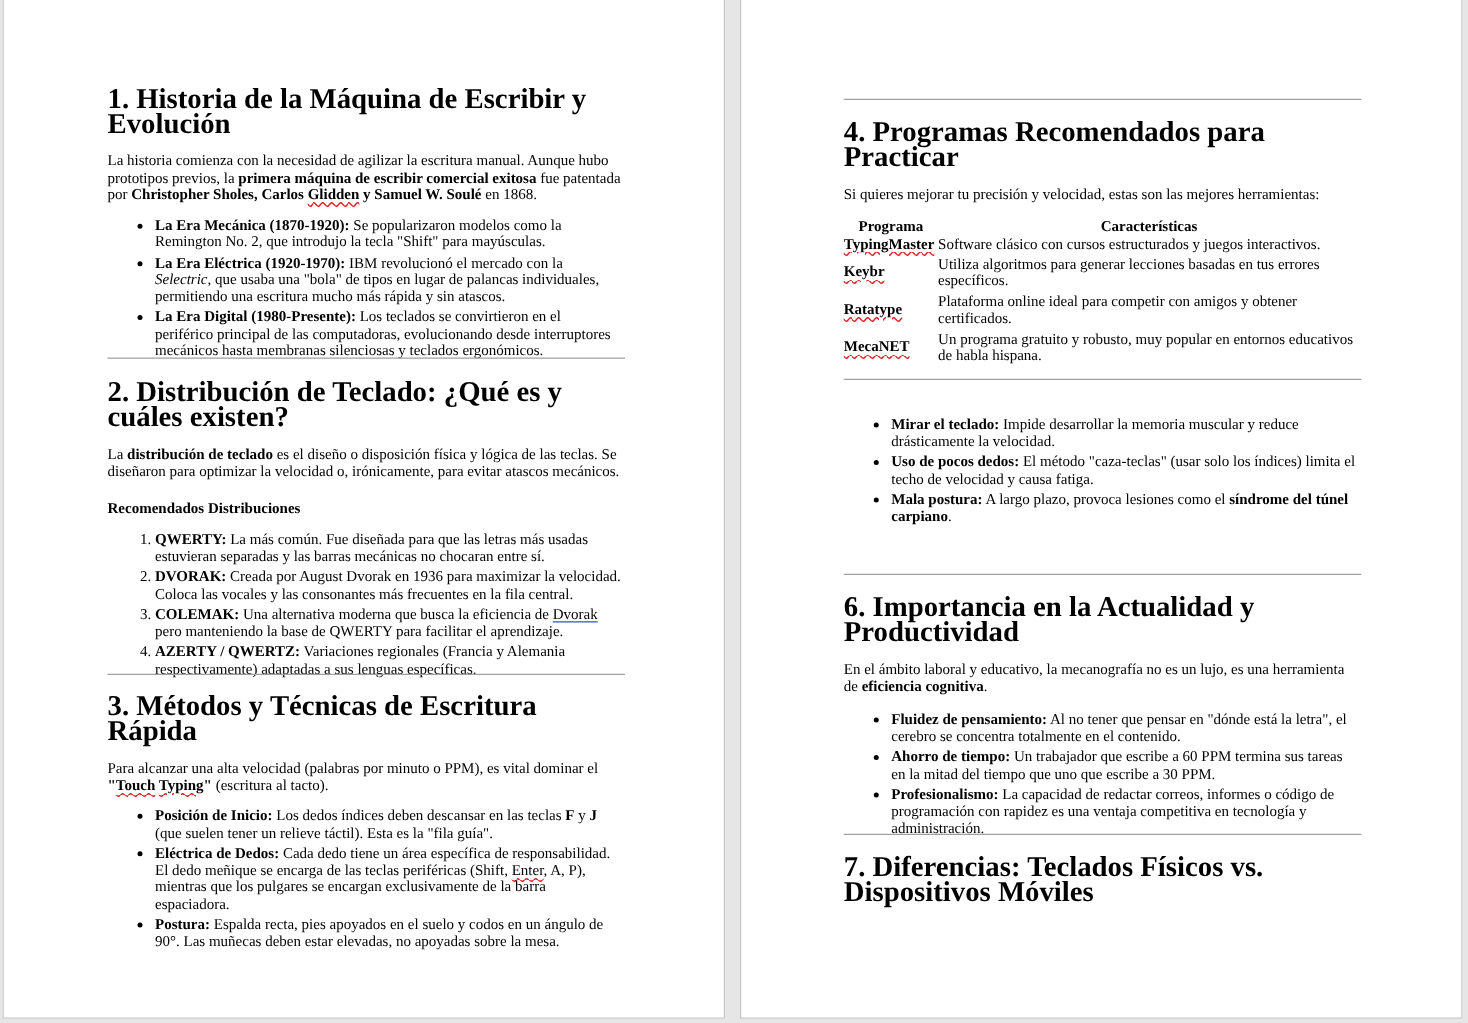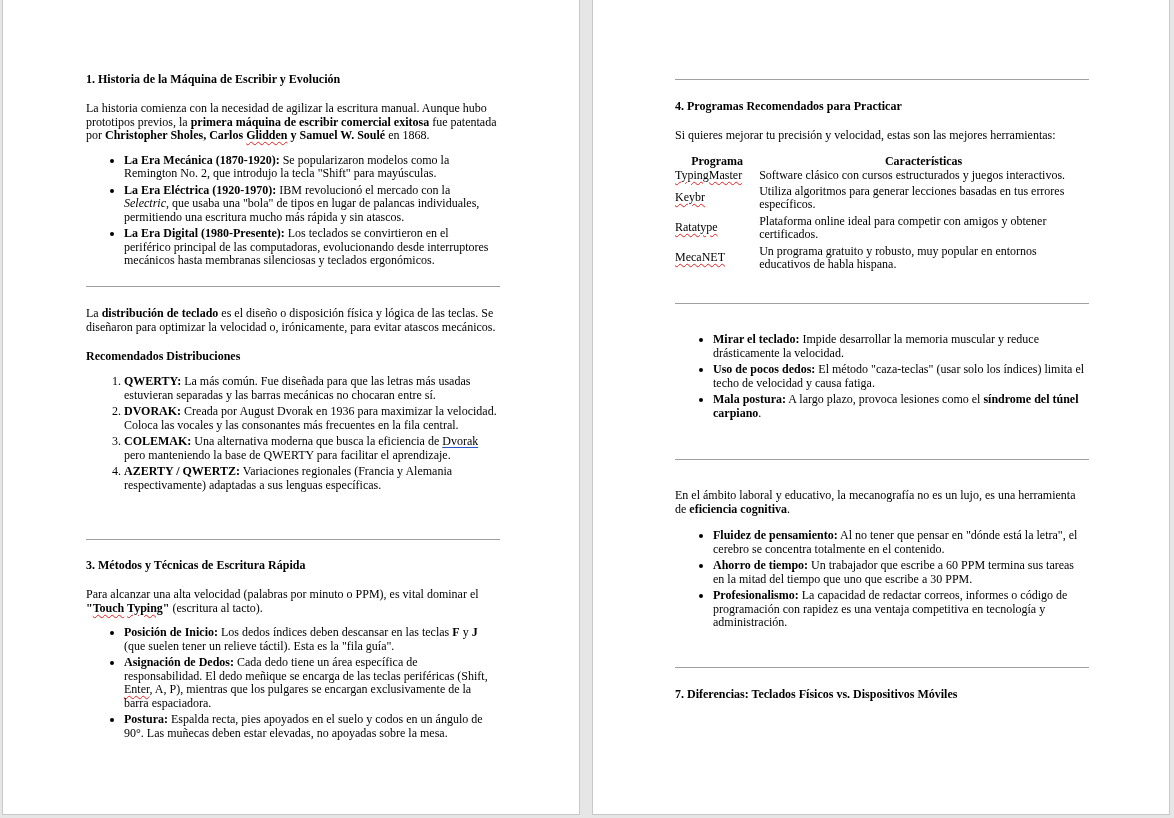--- a/index.html
+++ b/index.html
@@ -15,74 +15,75 @@
     background: #fff;
     border: 1px solid #c8c8c8;
     box-sizing: border-box;
     overflow: hidden;
   }
   #page-left { left: 2px; width: 578px; }
   #page-right { left: 592px; width: 578px; }
   .content { position: absolute; left: 83px; width: 414px; }
   #page-right .content { left: 82px; width: 414px; }
   h2 {
-    font-size: 12px; font-weight: bold; margin: 0; line-height: 20px;
+    font-size: 23px; font-weight: bold; margin: 0; line-height: 20px;
   }
   p { font-size: 12px; line-height: 13.5px; margin: 0; }
   ul, ol { margin: 0; padding: 0 0 0 35px; font-size: 12px; line-height: 13.5px; }
   ul { list-style: disc; }
   li { margin: 3px; }
   hr {
     border: 0; border-top: 1px solid #a0a0a0; margin: 0; height: 0;
   }
   .sub { font-weight: bold; font-size: 12px; line-height: 14px; }
   .spell { text-decoration: underline wavy #e02020; text-decoration-thickness: 1px; text-underline-offset: 2px; }
   .grammar { text-decoration: underline #2a55c8; text-underline-offset: 2px; }
   table { border-collapse: collapse; font-size: 12px; line-height: 13px; }
   th { font-weight: bold; padding: 0 2px; text-align: center; }
   td { padding: 0 1px; vertical-align: middle; }
-  td.prog { font-weight: normal; white-space: nowrap; padding-right: 16px; }
+  td.prog { font-weight: bold; white-space: nowrap; padding-right: 2px; }
   .abs { position: absolute; }
 </style>
 </head>
 <body>
 
 <div class="page" id="page-left">
 
   <div class="content abs" style="top:70px;">
     <h2>1. Historia de la Máquina de Escribir y Evolución</h2>
     <p style="margin-top:13px;"><span>La historia comienza con la necesidad de agilizar la escritura manual. Aunque hubo prototipos previos, la </span><b>primera máquina de escribir comercial exitosa</b><span> fue patentada por </span><b>Christopher Sholes, Carlos </b><b class="spell">Glidden</b><b> y Samuel W. Soulé</b><span> en 1868.</span></p>
     <ul style="margin-top:11px;">
       <li><b>La Era Mecánica (1870-1920):</b><span> Se popularizaron modelos como la Remington No. 2, que introdujo la tecla "Shift" para mayúsculas.</span></li>
       <li><b>La Era Eléctrica (1920-1970):</b><span> IBM revolucionó el mercado con la </span><i>Selectric</i><span>, que usaba una "bola" de tipos en lugar de palancas individuales, permitiendo una escritura mucho más rápida y sin atascos.</span></li>
       <li><b>La Era Digital (1980-Presente):</b><span> Los teclados se convirtieron en el periférico principal de las computadoras, evolucionando desde interruptores mecánicos hasta membranas silenciosas y teclados ergonómicos.</span></li>
     </ul>
   </div>
 
   <hr class="abs" style="top:287px; left:83px; width:414px;">
 
   <div class="content abs" style="top:305px;">
-    <p style="margin-top:3px;"><span>La </span><b>distribución de teclado</b><span> es el diseño o disposición física y lógica de las teclas. Se diseñaron para optimizar la velocidad o, irónicamente, para evitar atascos mecánicos.</span></p>
+    <h2>2. Distribución de Teclado: ¿Qué es y cuáles existen?</h2>
+    <p style="margin-top:13px;"><span>La </span><b>distribución de teclado</b><span> es el diseño o disposición física y lógica de las teclas. Se diseñaron para optimizar la velocidad o, irónicamente, para evitar atascos mecánicos.</span></p>
     <div class="sub" style="margin-top:15px;">Recomendados Distribuciones</div>
     <ol style="margin-top:12px;">
       <li><b>QWERTY:</b><span> La más común. Fue diseñada para que las letras más usadas estuvieran separadas y las barras mecánicas no chocaran entre sí.</span></li>
       <li><b>DVORAK:</b><span> Creada por August Dvorak en 1936 para maximizar la velocidad. Coloca las vocales y las consonantes más frecuentes en la fila central.</span></li>
       <li><b>COLEMAK:</b><span> Una alternativa moderna que busca la eficiencia de </span><span class="grammar">Dvorak</span><span> pero manteniendo la base de QWERTY para facilitar el aprendizaje.</span></li>
       <li><b>AZERTY / QWERTZ:</b><span> Variaciones regionales (Francia y Alemania respectivamente) adaptadas a sus lenguas específicas.</span></li>
     </ol>
   </div>
 
   <hr class="abs" style="top:540px; left:83px; width:414px;">
 
   <div class="content abs" style="top:556px;">
     <h2>3. Métodos y Técnicas de Escritura Rápida</h2>
     <p style="margin-top:13px;"><span>Para alcanzar una alta velocidad (palabras por minuto o PPM), es vital dominar el </span><b>"</b><b class="spell">Touch</b><b> </b><b class="spell">Typing</b><b>"</b><span> (escritura al tacto).</span></p>
     <ul style="margin-top:11px;">
       <li><b>Posición de Inicio:</b><span> Los dedos índices deben descansar en las teclas </span><b>F</b><span> y </span><b>J</b><span> (que suelen tener un relieve táctil). Esta es la "fila guía".</span></li>
-      <li><b>Asignación de Dedos:</b><span> Cada dedo tiene un área específica de responsabilidad. El dedo meñique se encarga de las teclas periféricas (Shift, </span><span class="spell">Enter</span><span>, A, P), mientras que los pulgares se encargan exclusivamente de la barra espaciadora.</span></li>
+      <li><b>Eléctrica de Dedos:</b><span> Cada dedo tiene un área específica de responsabilidad. El dedo meñique se encarga de las teclas periféricas (Shift, </span><span class="spell">Enter</span><span>, A, P), mientras que los pulgares se encargan exclusivamente de la barra espaciadora.</span></li>
       <li><b>Postura:</b><span> Espalda recta, pies apoyados en el suelo y codos en un ángulo de 90°. Las muñecas deben estar elevadas, no apoyadas sobre la mesa.</span></li>
     </ul>
   </div>
 </div>
 
 <div class="page" id="page-right">
 
   <hr class="abs" style="top:80px; left:82px; width:414px;">
 
   <div class="content abs" style="top:97px;">
@@ -122,20 +123,21 @@
     <ul style="margin-top:12px;">
       <li><b>Mirar el teclado:</b><span> Impide desarrollar la memoria muscular y reduce drásticamente la velocidad.</span></li>
       <li><b>Uso de pocos dedos:</b><span> El método "caza-teclas" (usar solo los índices) limita el techo de velocidad y causa fatiga.</span></li>
       <li><b>Mala postura:</b><span> A largo plazo, provoca lesiones como el </span><b>síndrome del túnel carpiano</b><span>.</span></li>
     </ul>
   </div>
 
   <hr class="abs" style="top:460px; left:82px; width:414px;">
 
   <div class="content abs" style="top:477px;">
+    <h2>6. Importancia en la Actualidad y Productividad</h2>
     <p style="margin-top:13px;"><span>En el ámbito laboral y educativo, la mecanografía no es un lujo, es una herramienta de </span><b>eficiencia cognitiva</b><span>.</span></p>
     <ul style="margin-top:13px;">
       <li><b>Fluidez de pensamiento:</b><span> Al no tener que pensar en "dónde está la letra", el cerebro se concentra totalmente en el contenido.</span></li>
       <li><b>Ahorro de tiempo:</b><span> Un trabajador que escribe a 60 PPM termina sus tareas en la mitad del tiempo que uno que escribe a 30 PPM.</span></li>
       <li><b>Profesionalismo:</b><span> La capacidad de redactar correos, informes o código de programación con rapidez es una ventaja competitiva en tecnología y administración.</span></li>
     </ul>
   </div>
 
   <hr class="abs" style="top:668px; left:82px; width:414px;">
 

